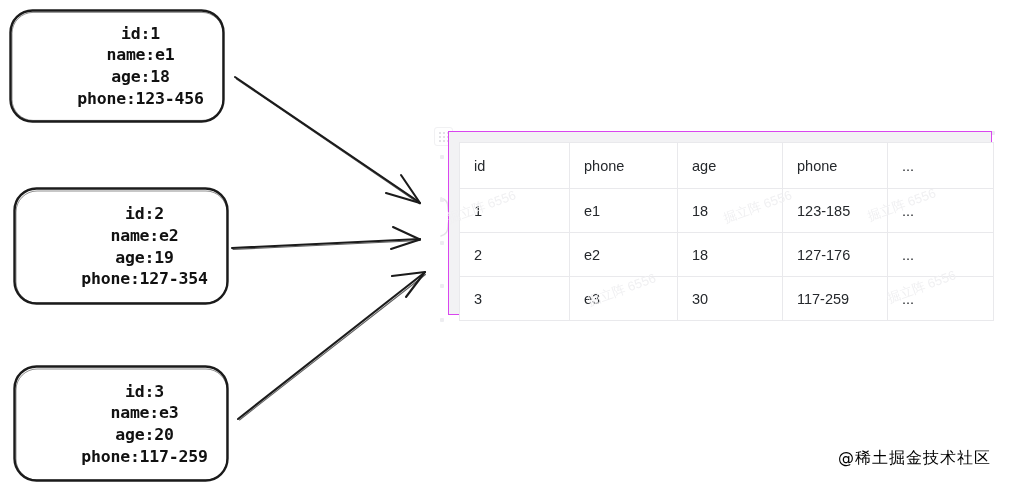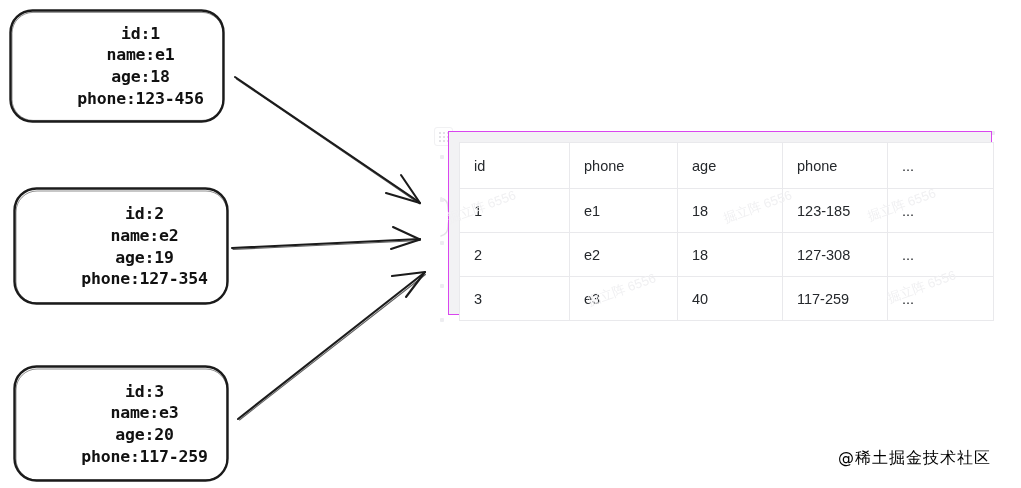--- a/index.html
+++ b/index.html
@@ -284,27 +284,27 @@
         <td>1</td>
         <td>e1</td>
         <td>18</td>
         <td>123-185</td>
         <td>...</td>
       </tr>
       <tr>
         <td>2</td>
         <td>e2</td>
         <td>18</td>
-        <td>127-308</td>
+        <td>127-176</td>
         <td>...</td>
       </tr>
       <tr>
         <td>3</td>
         <td>e3</td>
-        <td>40</td>
+        <td>30</td>
         <td>117-259</td>
         <td>...</td>
       </tr>
     </tbody>
   </table>
 </div>
 
 <div class="wm-small" style="left:446px;top:198px">掘立阵 6556</div>
 <div class="wm-small" style="left:722px;top:198px">掘立阵 6556</div>
 <div class="wm-small" style="left:586px;top:281px">掘立阵 6556</div>

